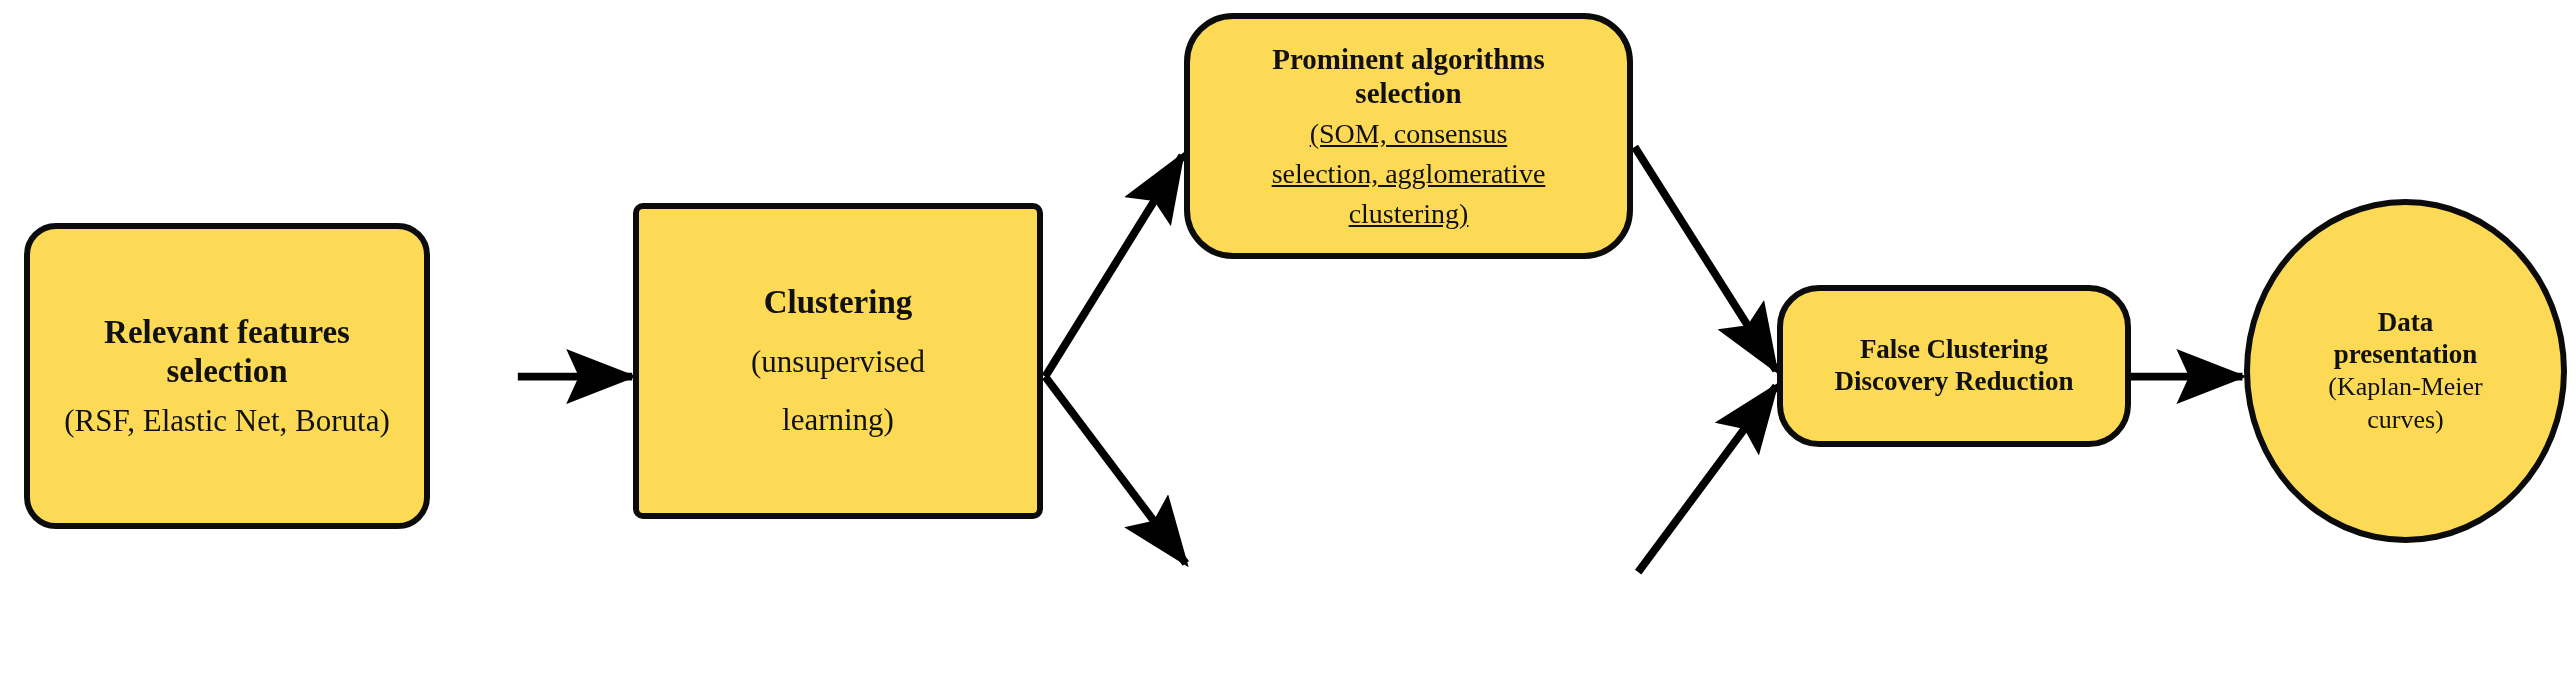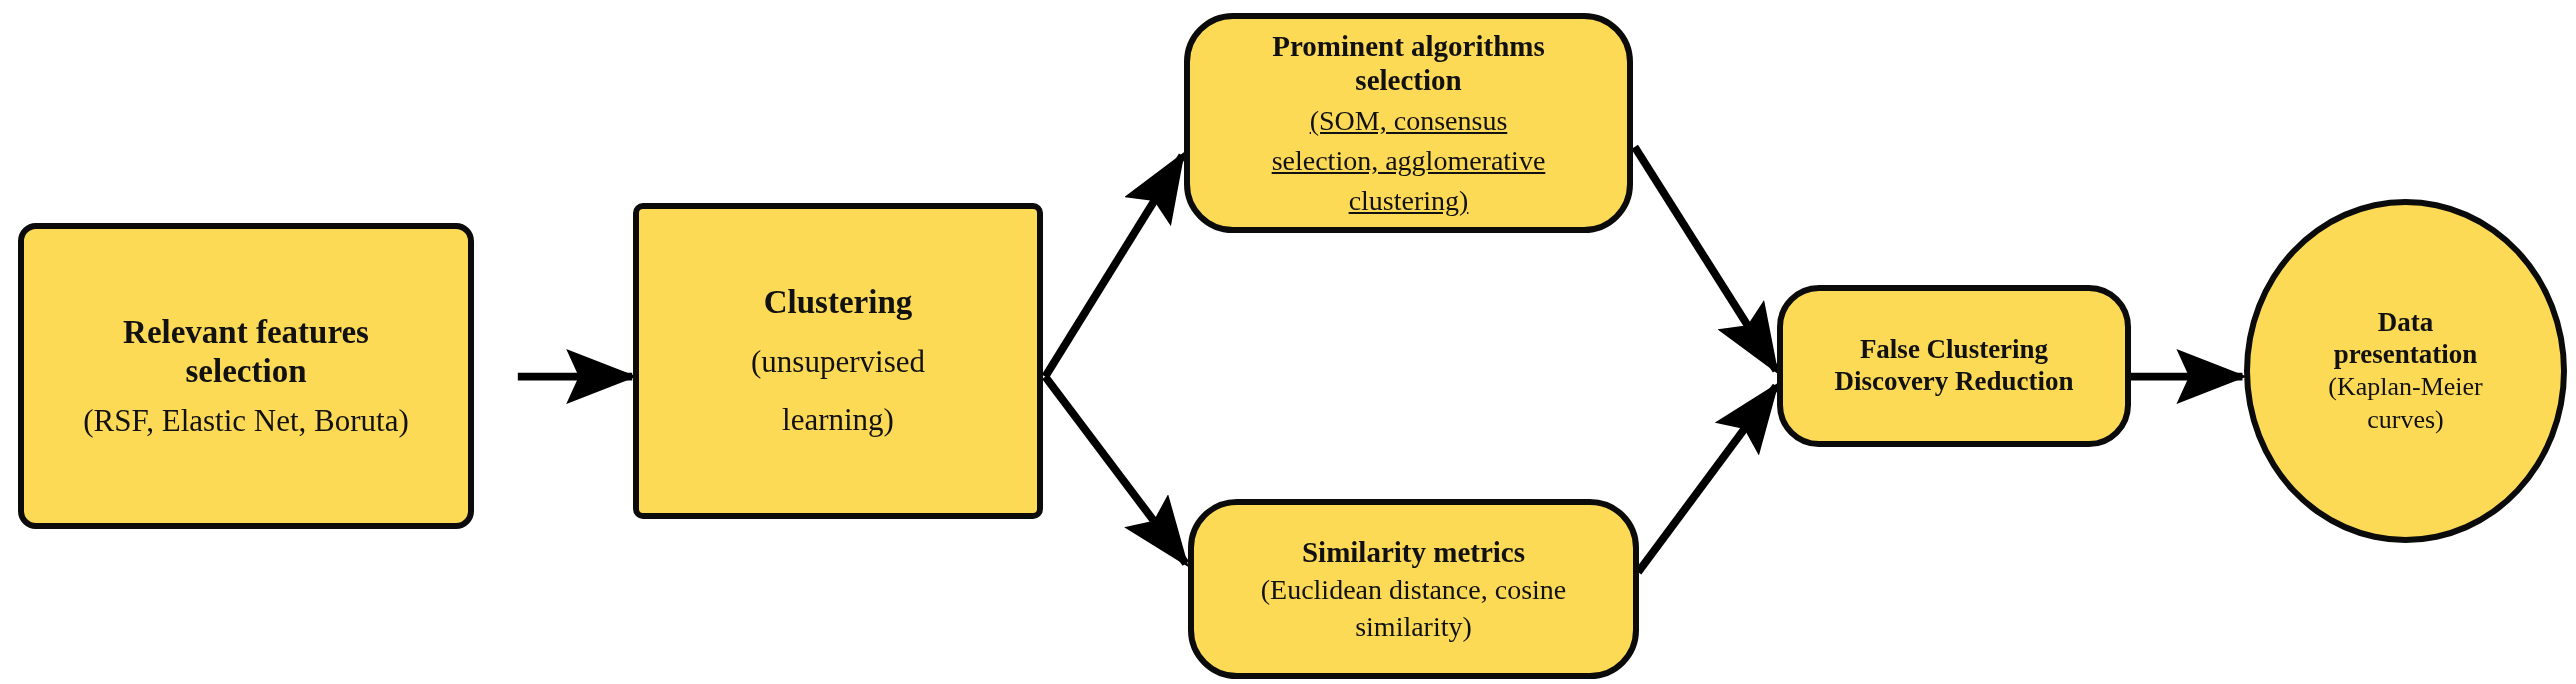--- a/index.html
+++ b/index.html
@@ -42,37 +42,37 @@
   .node .title {
     font-weight: bold;
   }
   .node .sub {
     font-weight: normal;
   }
   .rbox { border-radius: 63px; }
 
   
   #node-relevant-features {
-    left: 18px; top: 223px; width: 456px; height: 306px;
-    border-radius: 18px;
+    left: 24px; top: 223px; width: 406px; height: 306px;
+    border-radius: 32px;
     font-size: 32px;
   }
   #node-relevant-features .title { font-size: 33px; }
   #node-relevant-features .sub { font-size: 31px; margin-top: 12.2px; }
 
   #node-clustering {
     left: 633px; top: 203px; width: 410px; height: 316px;
     border-radius: 10px;
     font-size: 32px;
   }
   #node-clustering .title { font-size: 33px; }
   #node-clustering .sub { font-size: 31px; margin-top: 22px; }
 
   #node-prominent-algorithms {
-    left: 1184px; top: 13px; width: 449px; height: 220px;
+    left: 1184px; top: 13px; width: 449px; height: 246px;
     border-radius: 49px;
     font-size: 29px;
   }
   #node-prominent-algorithms .title { font-size: 29px; }
   #node-prominent-algorithms .sub { font-size: 28px; margin-top: 7px; text-decoration: underline; }
 
   #node-similarity-metrics {
     left: 1188px; top: 499px; width: 451px; height: 180px;
     border-radius: 49px;
     font-size: 29px;
@@ -136,25 +136,20 @@
   </div>
 
   <div class="node rbox" id="node-prominent-algorithms">
     <span class="title ln">Prominent algorithms</span>
     <span class="title ln">selection</span>
     <span class="sub ln">(SOM, consensus</span>
     <span class="sub ln">selection, agglomerative</span>
     <span class="sub ln">clustering)</span>
   </div>
 
-  <div class="node rbox" id="node-similarity-metrics">
-    <span class="title ln">Similarity metrics</span>
-    <span class="sub ln">(Euclidean distance, cosine</span>
-    <span class="sub ln">similarity)</span>
-  </div>
 
   <div class="node rbox" id="node-fcdr">
     <span class="title ln">False Clustering</span>
     <span class="title ln">Discovery Reduction</span>
   </div>
 
   <div class="node" id="node-data-presentation">
     <span class="title ln">Data</span>
     <span class="title ln">presentation</span>
     <span class="sub ln">(Kaplan-Meier</span>

